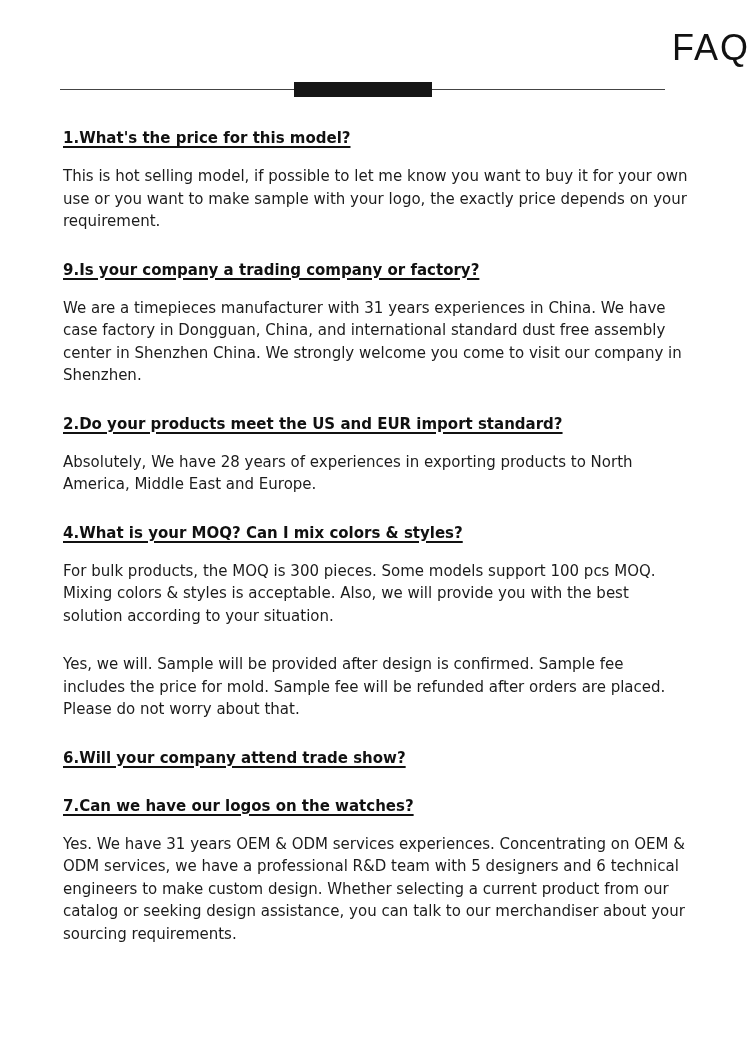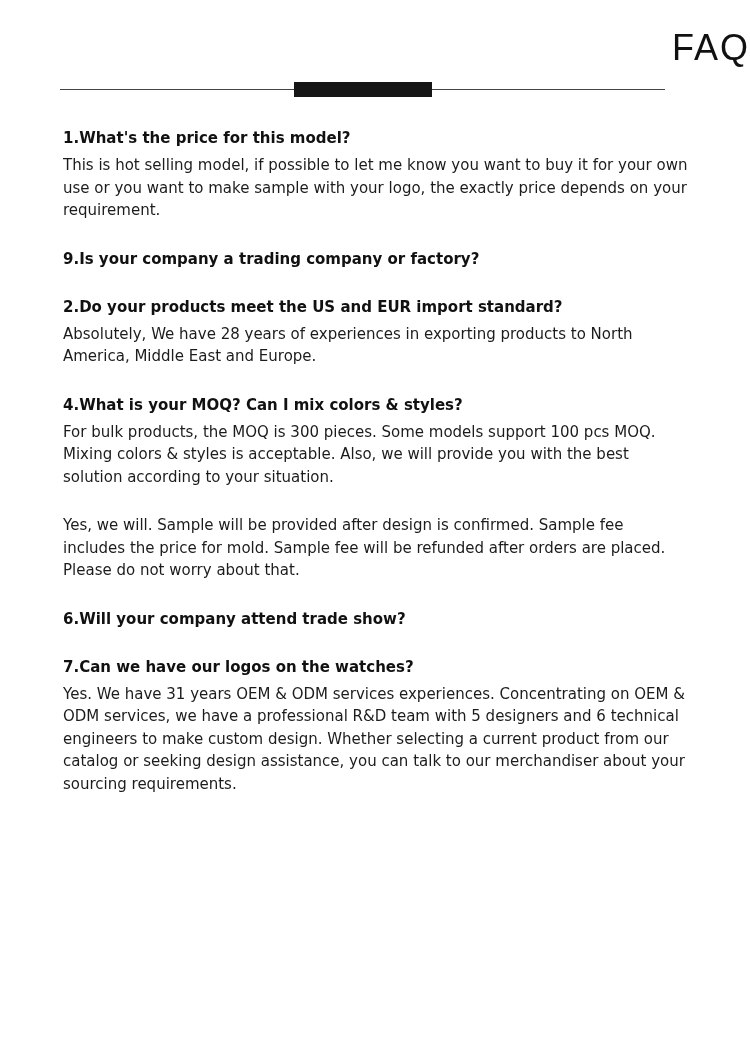--- a/index.html
+++ b/index.html
@@ -50,30 +50,31 @@
   .faq-list {
     padding: 30px 62px 0 63px;
   }
   .faq-item {
     margin-bottom: 26px;
   }
   .faq-question {
     font-size: 15px;
     font-weight: bold;
     line-height: 22px;
+    text-decoration: underline;
     text-decoration-thickness: 1.5px;
     text-underline-offset: 3px;
     color: #111111;
   }
   .faq-answer {
     font-size: 15px;
     font-weight: normal;
     line-height: 22.5px;
     color: #1c1c1c;
-    margin-top: 5px;
+    margin-top: 16px;
   }
 </style>
 </head>
 <body>
 
 <div class="page">
 
   <div class="page-title">FAQ</div>
 
   <div class="title-divider">
@@ -83,20 +84,21 @@
 
   <div class="faq-list">
 
     <div class="faq-item">
       <div class="faq-question">1.What's the price for this model?</div>
       <div class="faq-answer">This is hot selling model, if possible to let me know you want to buy it for your own use or you want to make sample with your logo, the exactly price depends on your requirement.</div>
     </div>
 
     <div class="faq-item">
       <div class="faq-question">9.Is your company a trading company or factory?</div>
+      <div class="faq-answer">We are a timepieces manufacturer with 31 years experiences in China. We have case factory in Dongguan, China, and international standard dust free assembly center in Shenzhen China. We strongly welcome you come to visit our company in Shenzhen.</div>
     </div>
 
     <div class="faq-item">
       <div class="faq-question">2.Do your products meet the US and EUR import standard?</div>
       <div class="faq-answer">Absolutely, We have 28 years of experiences in exporting products to North America, Middle East and Europe.</div>
     </div>
 
     <div class="faq-item">
       <div class="faq-question">4.What is your MOQ? Can I mix colors &amp; styles?</div>
       <div class="faq-answer">For bulk products, the MOQ is 300 pieces. Some models support 100 pcs MOQ. Mixing colors &amp; styles is acceptable. Also, we will provide you with the best solution according to your situation.</div>

